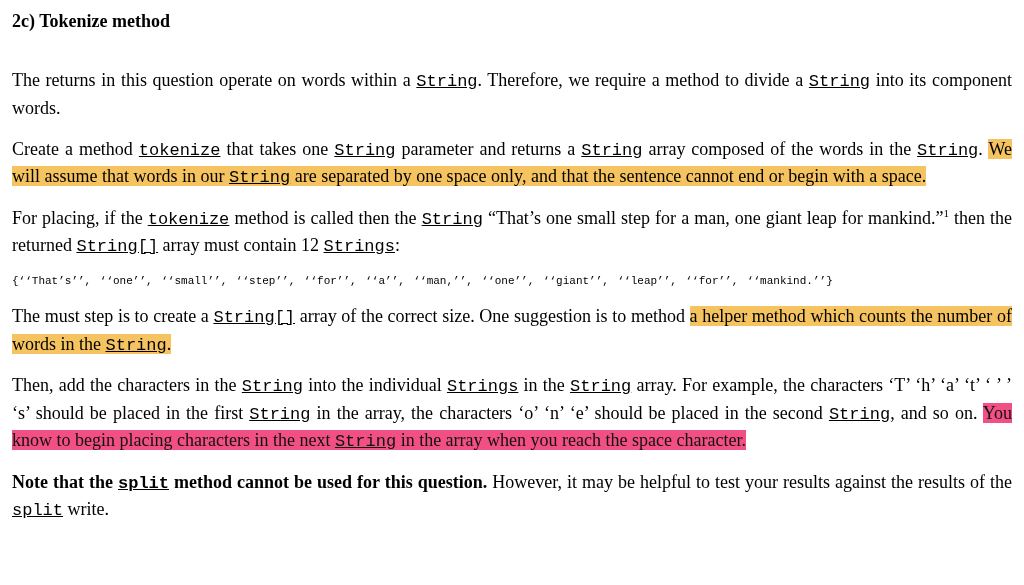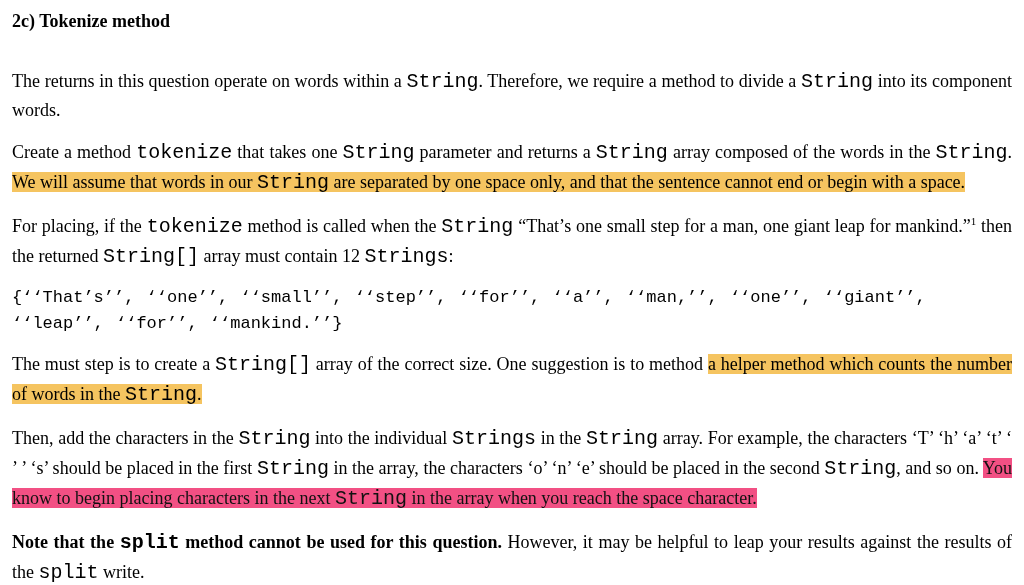--- a/index.html
+++ b/index.html
@@ -16,35 +16,36 @@
     font-weight: bold;
     margin-bottom: 32px;
     font-size: 18px;
   }
   p {
     margin: 0 0 14px 0;
     text-align: justify;
   }
   .tt {
     font-family: "Courier New", Courier, monospace;
-    font-size: 20px;
+    font-size: 17px;
+    text-decoration: underline;
   }
   .hl-yellow {
     background: #f5c460;
   }
   .hl-pink {
     background: #f25084;
     color: #111;
   }
   .hl-yellow .tt, .hl-pink .tt {
     font-family: "Courier New", Courier, monospace;
   }
   .array-block {
     font-family: "Courier New", Courier, monospace;
-    font-size: 17px;
+    font-size: 11px;
     margin: 13px 0 14px 0;
     white-space: normal;
     word-spacing: 2px;
   }
   sup {
     font-size: 11px;
     vertical-align: super;
   }
   .bold {
     font-weight: bold;
@@ -57,28 +58,28 @@
 
 <p>
   <span>The returns in this question operate on words within a </span><span class="tt">String</span><span>.  Therefore, we require a method to divide a </span><span class="tt">String</span><span> into its component words.</span>
 </p>
 
 <p>
   <span>Create a method </span><span class="tt">tokenize</span><span> that takes one </span><span class="tt">String</span><span> parameter and returns a </span><span class="tt">String</span><span> array composed of the words in the </span><span class="tt">String</span><span>. </span><span class="hl-yellow"><span>We will assume that words in our </span><span class="tt">String</span><span> are separated by one space only, and that the sentence cannot end or begin with a space.</span></span>
 </p>
 
 <p style="margin-bottom:2px;">
-  <span>For placing, if the </span><span class="tt">tokenize</span><span> method is called when the </span><span class="tt">String</span><span> “That’s one small step for a man, one giant leap for mankind.”</span><sup>1</sup><span> then the returned </span><span class="tt">String[]</span><span> array must contain 12 </span><span class="tt">Strings</span><span>:</span>
+  <span>For placing, if the </span><span class="tt">tokenize</span><span> method is called then the </span><span class="tt">String</span><span> “That’s one small step for a man, one giant leap for mankind.”</span><sup>1</sup><span> then the returned </span><span class="tt">String[]</span><span> array must contain 12 </span><span class="tt">Strings</span><span>:</span>
 </p>
 
 <div class="array-block">{‘‘That’s’’, ‘‘one’’, ‘‘small’’, ‘‘step’’, ‘‘for’’, ‘‘a’’, ‘‘man,’’, ‘‘one’’, ‘‘giant’’, ‘‘leap’’, ‘‘for’’, ‘‘mankind.’’}</div>
 
 <p>
   <span>The must step is to create a </span><span class="tt">String[]</span><span> array of the correct size.  One suggestion is to method </span><span class="hl-yellow"><span>a helper method which counts the number of words in the </span><span class="tt">String</span><span>.</span></span>
 </p>
 
 <p>
   <span>Then, add the characters in the </span><span class="tt">String</span><span> into the individual </span><span class="tt">Strings</span><span> in the </span><span class="tt">String</span><span> array. For example, the characters ‘T’ ‘h’ ‘a’ ‘t’ ‘ ’ ’ ‘s’ should be placed in the first </span><span class="tt">String</span><span> in the array, the characters ‘o’ ‘n’ ‘e’ should be placed in the second </span><span class="tt">String</span><span>, and so on. </span><span class="hl-pink"><span>You know to begin placing characters in the next </span><span class="tt">String</span><span> in the array when you reach the space character.</span></span>
 </p>
 
 <p>
-  <span class="bold"><span>Note that the </span><span class="tt">split</span><span> method cannot be used for this question.</span></span><span> However, it may be helpful to leap your results against the results of the </span><span class="tt">split</span><span> write.</span>
+  <span class="bold"><span>Note that the </span><span class="tt">split</span><span> method cannot be used for this question.</span></span><span> However, it may be helpful to test your results against the results of the </span><span class="tt">split</span><span> write.</span>
 </p>
 
 </body></html>

